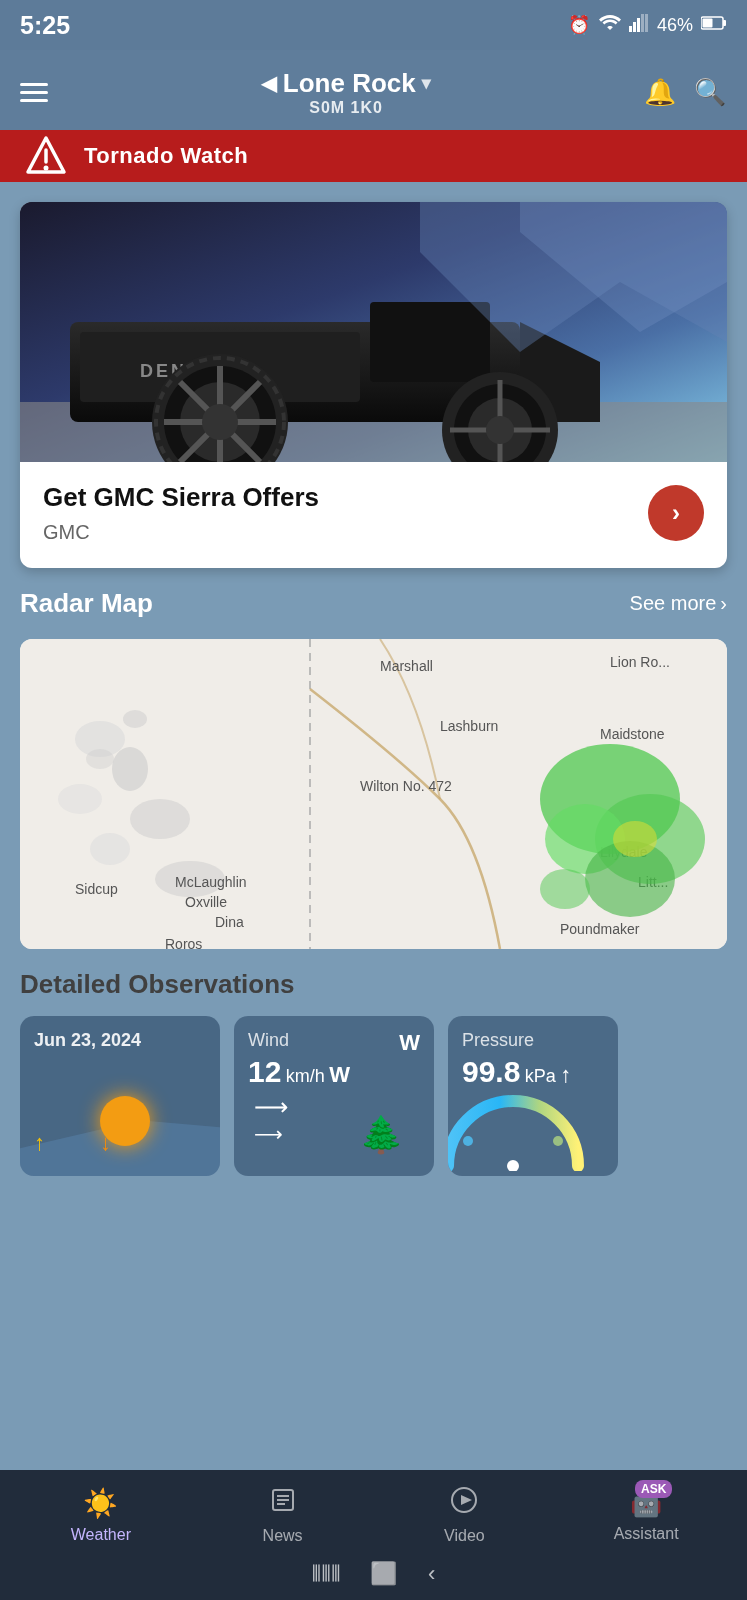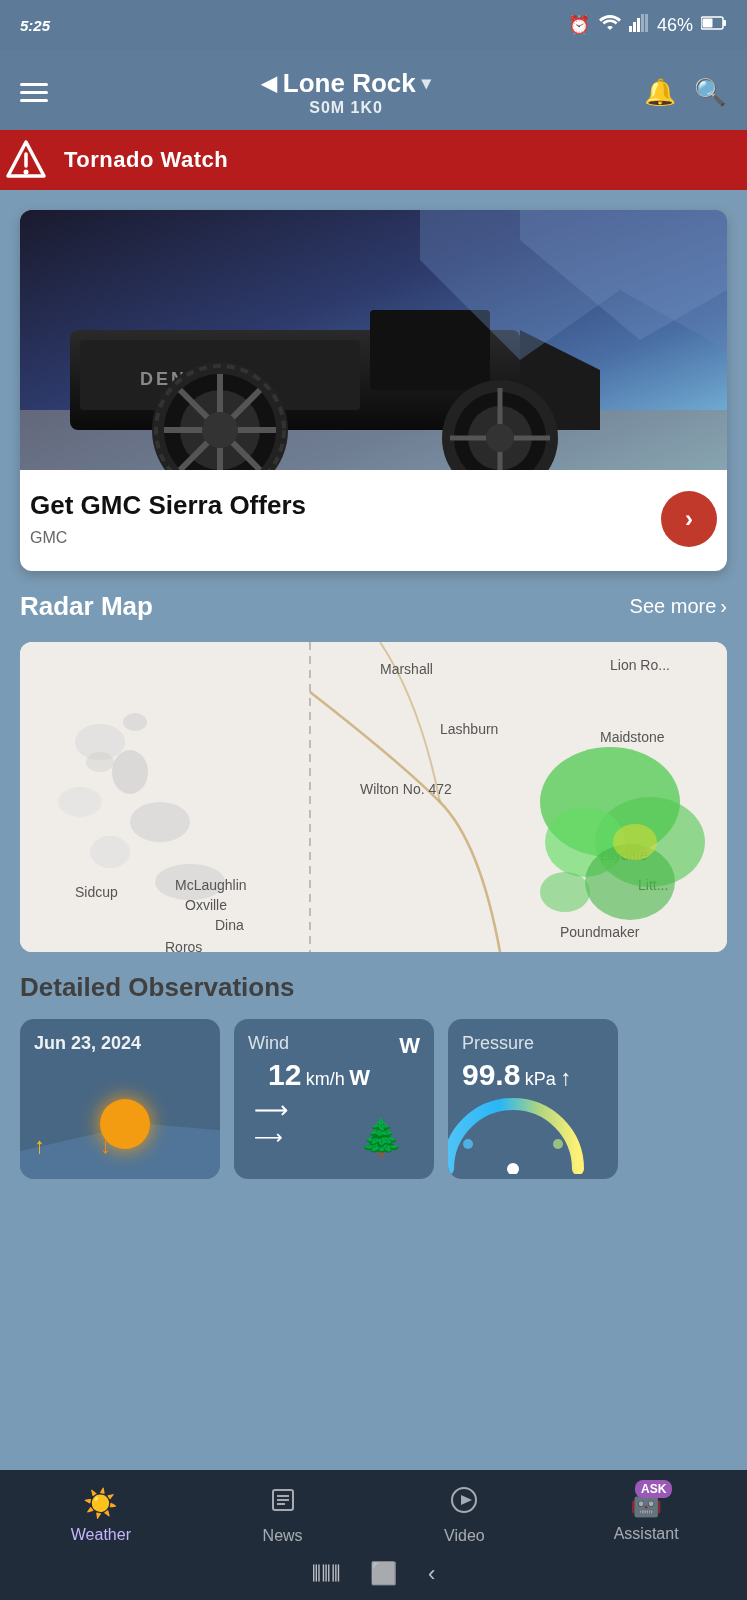--- a/index.html
+++ b/index.html
@@ -18,23 +18,22 @@
     .status-bar {
       display: flex;
       justify-content: space-between;
       align-items: center;
       padding: 8px 20px;
       background: rgba(90, 120, 150, 0.9);
       height: 50px;
     }
     .status-time {
       color: white;
-      font-size: 15px;
+      font-size: 25px;
       font-weight: 600;
-      font-style: italic;
     }
     .status-icons {
       display: flex;
       align-items: center;
       gap: 8px;
       color: white;
       font-size: 18px;
     }
     .battery-text {
       font-size: 18px;
@@ -91,23 +90,23 @@
       color: white;
       font-size: 26px;
       cursor: pointer;
     }
 
     
     .alert-banner {
       background: #b71c1c;
       display: flex;
       align-items: center;
-      padding: 14px 4px;
+      padding: 14px 24px;
       gap: 16px;
-      height: 60px;
+      height: 52px;
     }
     .alert-icon {
       width: 44px;
       height: 44px;
       display: flex;
       align-items: center;
       justify-content: center;
     }
     .alert-text {
       color: white;
@@ -129,37 +128,37 @@
       width: 100%;
       height: 260px;
       background: linear-gradient(135deg, #1a1a2e 0%, #16213e 30%, #0f3460 60%, #87CEEB 100%);
       position: relative;
       overflow: hidden;
       display: flex;
       align-items: center;
       justify-content: center;
     }
     .ad-content {
-      padding: 20px 10px 24px;
+      padding: 20px 23px 24px;
       display: flex;
       align-items: center;
       justify-content: space-between;
     }
     .ad-text {
       flex: 1;
     }
     .ad-title {
       font-size: 26px;
       font-weight: 800;
       color: #111;
       line-height: 1.2;
       margin-bottom: 8px;
     }
     .ad-subtitle {
-      font-size: 16px;
+      font-size: 20px;
       color: #666;
     }
     .ad-btn {
       width: 56px;
       height: 56px;
       background: #c0392b;
       border-radius: 50%;
       display: flex;
       align-items: center;
       justify-content: center;
@@ -535,21 +534,21 @@
       <div class="obs-card-date">Jun 23, 2024</div>
       <div class="chart-area"></div>
       <div class="sun-icon"></div>
 
       <div style="position:absolute; bottom:20px; left:14px; color:rgba(255,200,0,0.9); font-size:22px;">↑</div>
       <div style="position:absolute; bottom:20px; left:80px; color:rgba(255,140,0,0.9); font-size:22px;">↓</div>
     </div>
 
     <div class="obs-card" style="background: rgba(60,90,120,0.75);">
       <div class="obs-card-label">Wind</div>
-      <div style="margin-top:4px;margin-left:20px;">
+      <div style="margin-top:4px;">
         <span class="obs-card-value">12</span>
         <span class="obs-card-unit" style="color:white;">km/h</span>
         <span class="obs-card-direction">W</span>
       </div>
 
       <div style="position:absolute; bottom:55px; left:20px; color:white; font-size:24px; display:flex; align-items:center; gap:4px;">
         ⟶
       </div>
       <div style="position:absolute; bottom:30px; left:20px; color:white; font-size:20px;">⟶</div>
 

